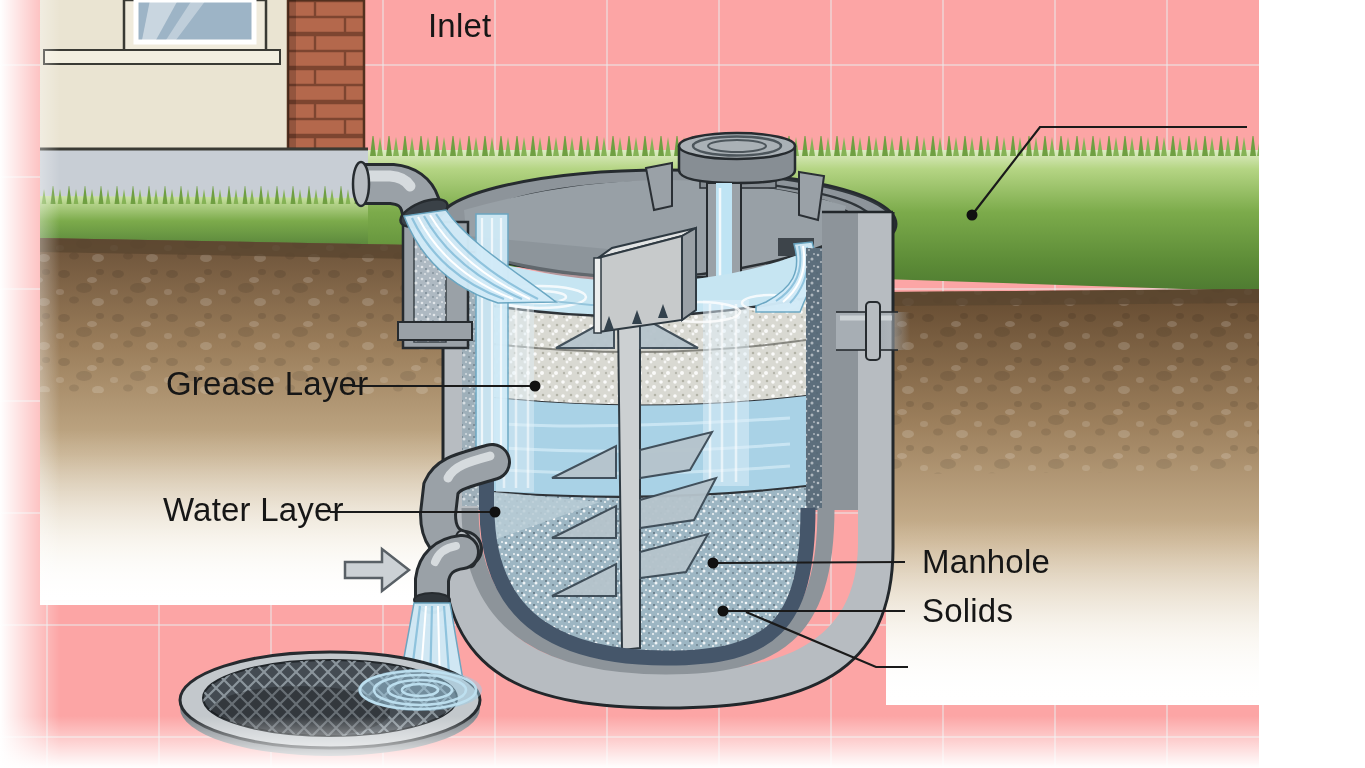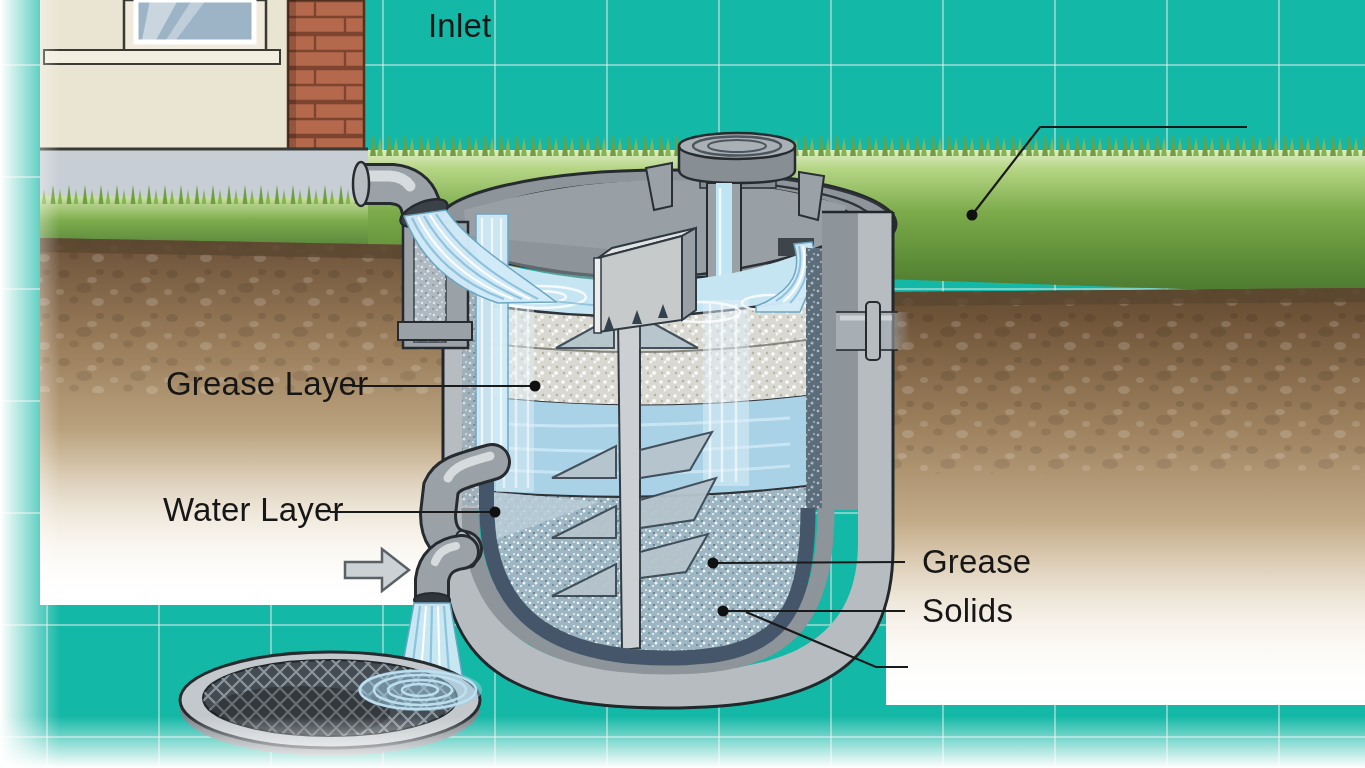--- a/index.html
+++ b/index.html
@@ -1,16 +1,16 @@
 <!DOCTYPE html>
 <html><head>
 <meta charset="utf-8">
 <style>
   html,body{margin:0;padding:0;background:#fff;}
-  .stage{position:relative;width:1365px;height:768px;overflow:hidden;background:#14b8a6;
+  .stage{position:relative;width:1259px;height:768px;overflow:hidden;background:#fca5a5;
          font-family:"Liberation Sans",sans-serif;}
   .stage svg{position:absolute;left:0;top:0;}
   .label{position:absolute;font-size:33px;color:#161616;white-space:nowrap;
          letter-spacing:0.2px;line-height:1.1;}
 </style>
 </head>
 <body>
 
 <div class="stage">
 <svg width="1365" height="768" viewBox="0 0 1365 768">
@@ -349,15 +349,15 @@
     <circle cx="535" cy="386" r="5.5"></circle>
     <circle cx="495" cy="512" r="5.5"></circle>
     <circle cx="713" cy="563" r="5.5"></circle>
     <circle cx="723" cy="611" r="5.5"></circle>
   </g>
 </svg>
 
   <div class="label" style="left:428px;top:8px;">Inlet</div>
   <div class="label" style="left:166px;top:366px;">Grease Layer</div>
   <div class="label" style="left:163px;top:492px;">Water Layer</div>
-  <div class="label" style="left:922px;top:544px;">Grease</div>
+  <div class="label" style="left:922px;top:544px;">Manhole</div>
   <div class="label" style="left:922px;top:593px;">Solids</div>
 </div>
 
 </body></html>

